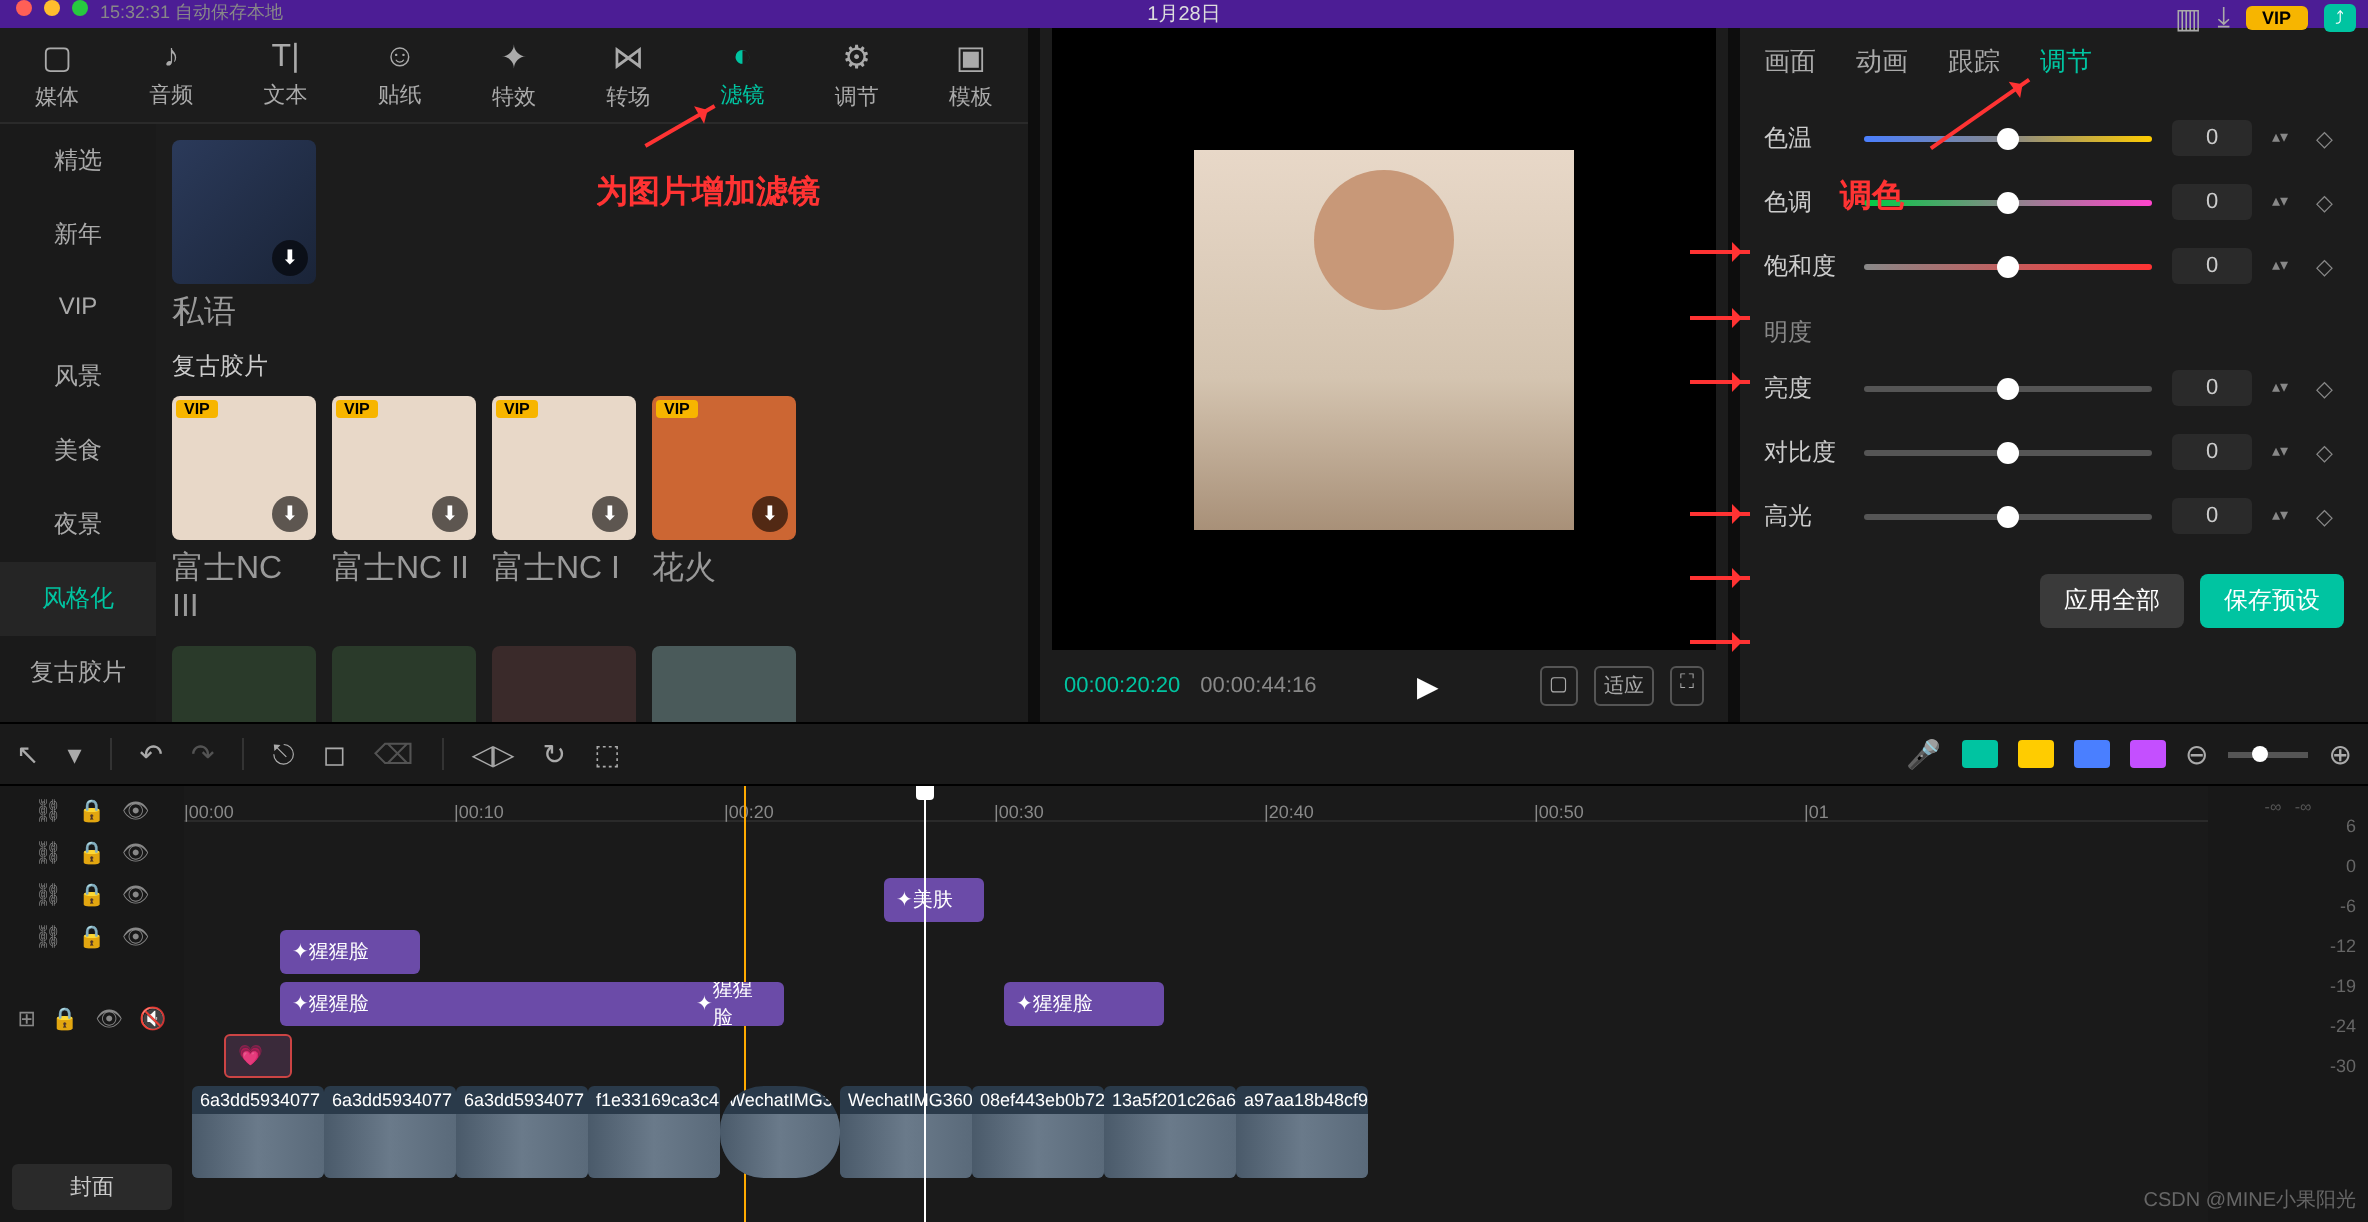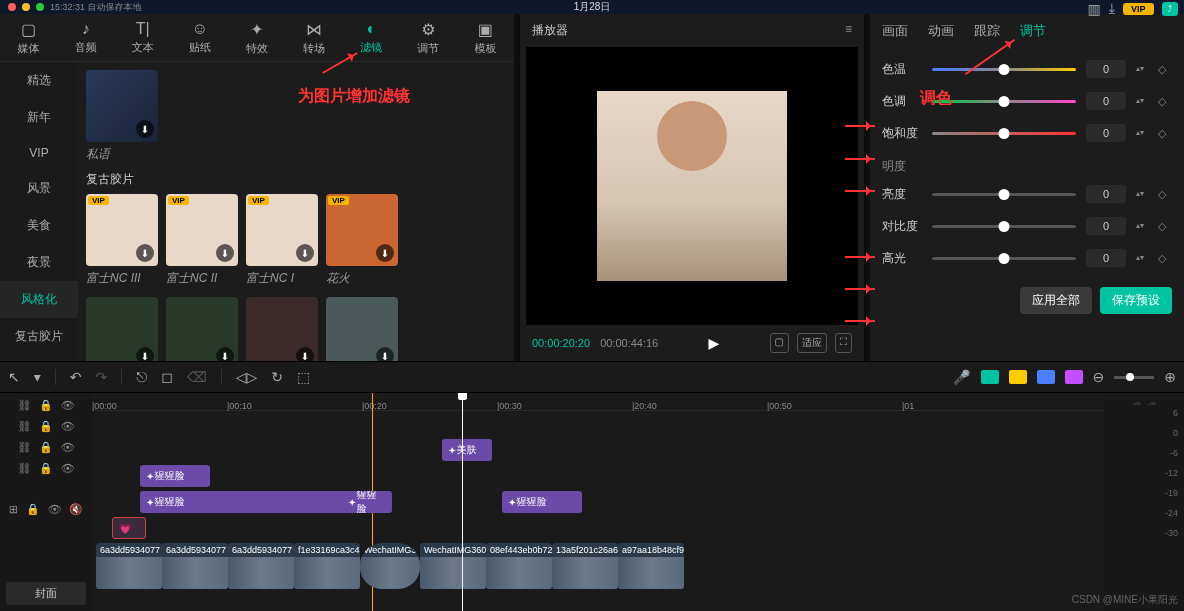--- a/index.html
+++ b/index.html
@@ -1,17 +1,17 @@
 <!DOCTYPE html>
 <html><head>
 <meta charset="utf-8">
 <style>
 * { margin: 0; padding: 0; box-sizing: border-box; font-family: -apple-system, "PingFang SC", sans-serif; }
 body { background: #0d0d0d; color: #ccc; width: 1184px; height: 611px; overflow: hidden; font-size: 12px; position: relative; }
-.titlebar { height: 14px; background: #0f172a; display: flex; align-items: center; padding: 0 8px; gap: 6px; }
+.titlebar { height: 14px; background: #4c1d95; display: flex; padding: 0 8px; gap: 6px; }
 .traffic { display: flex; gap: 6px; }
 .traffic span { width: 8px; height: 8px; border-radius: 50%; }
 .tr-r { background: #ff5f56; } .tr-y { background: #ffbd2e; } .tr-g { background: #27c93f; }
 .title-ts { font-size: 9px; color: #888; }
 .title-center { position: absolute; left: 50%; transform: translateX(-50%); font-size: 10px; color: #ddd; }
 .top-icons { position: absolute; right: 6px; top: 0; display: flex; gap: 8px; align-items: center; }
 .vip-pill { background: #f7b500; color: #000; padding: 1px 8px; border-radius: 3px; font-size: 9px; font-weight: bold; }
 .share-btn { background: #00c4a1; padding: 2px 6px; border-radius: 3px; font-size: 9px; color: #fff; }
 
 .main { display: flex; height: 347px; }
@@ -26,21 +26,21 @@
 .cat-item { padding: 10px 0; text-align: center; font-size: 12px; color: #aaa; cursor: pointer; }
 .cat-item.active { color: #00c4a1; background: #252525; }
 .filter-area { flex: 1; padding: 8px; overflow-y: auto; }
 .private-thumb { width: 72px; height: 72px; background: linear-gradient(135deg,#2b3a5a,#1a2438); border-radius: 4px; position: relative; margin-bottom: 4px; }
 .dl-badge { position: absolute; bottom: 4px; right: 4px; width: 18px; height: 18px; background: rgba(0,0,0,0.6); border-radius: 50%; display: flex; align-items: center; justify-content: center; font-size: 10px; color: #fff; }
 .sec-title { font-size: 12px; color: #ccc; margin: 8px 0 6px; }
 .filter-grid { display: flex; gap: 8px; flex-wrap: wrap; }
 .filter-item { width: 72px; }
 .filter-thumb { width: 72px; height: 72px; border-radius: 4px; position: relative; background: #333; }
 .vip-tag { position: absolute; top: 2px; left: 2px; background: #f7b500; color: #000; font-size: 8px; padding: 0 4px; border-radius: 2px; font-weight: bold; }
-.filter-name { font-size: 12px; color: #999; margin-top: 4px; font-style: italic; }
+.filter-name { font-size: 16px; color: #999; margin-top: 4px; }
 
 .player-panel { width: 350px; background: #1c1c1c; display: flex; flex-direction: column; border-right: 6px solid #0d0d0d; }
 .player-head { display: flex; justify-content: space-between; padding: 8px 12px; font-size: 12px; color: #ccc; }
 .player-view { flex: 1; display: flex; align-items: center; justify-content: center; background: #000; margin: 0 6px; position: relative; }
 .video-frame { width: 190px; height: 190px; background: linear-gradient(180deg,#e8d8c8 0%,#d4c4b0 60%,#a89078 100%); position: relative; }
 .person { position: absolute; top: 10px; left: 50%; transform: translateX(-50%); width: 70px; height: 70px; background: #c89878; border-radius: 50%; }
 .player-ctrl { display: flex; align-items: center; padding: 8px 12px; gap: 10px; font-size: 11px; }
 .time-cur { color: #00c4a1; }
 .time-dur { color: #888; }
 .play-btn { color: #fff; font-size: 14px; margin-left: auto; margin-right: auto; }
@@ -234,24 +234,20 @@
               <div class="filter-thumb" style="background:#4a5a5a">
                 <span class="dl-badge">⬇</span>
               </div>
             </div>
           </div>
       </div>
     </div>
   </div>
 
   <div class="player-panel">
-    <div class="player-head">
-      <span>播放器</span>
-      <span style="color:#888">≡</span>
-    </div>
     <div class="player-view">
       <div class="video-frame">
           <div class="person"></div>
         </div>
     </div>
     <div class="player-ctrl">
       <span class="time-cur">00:00:20:20</span>
       <span class="time-dur">00:00:44:16</span>
       <span class="play-btn">▶</span>
       <div class="ctrl-right">

